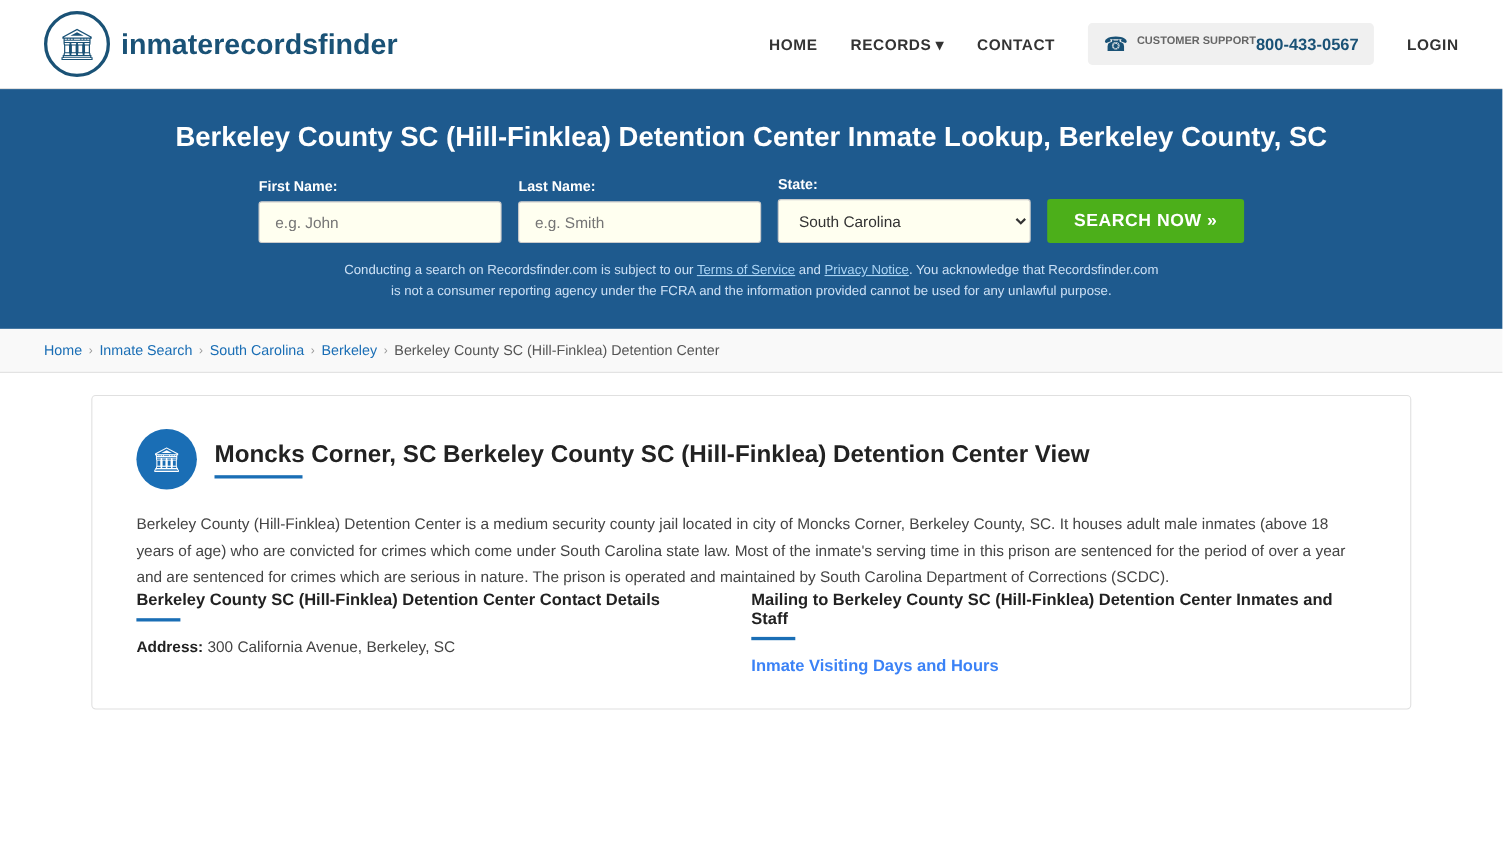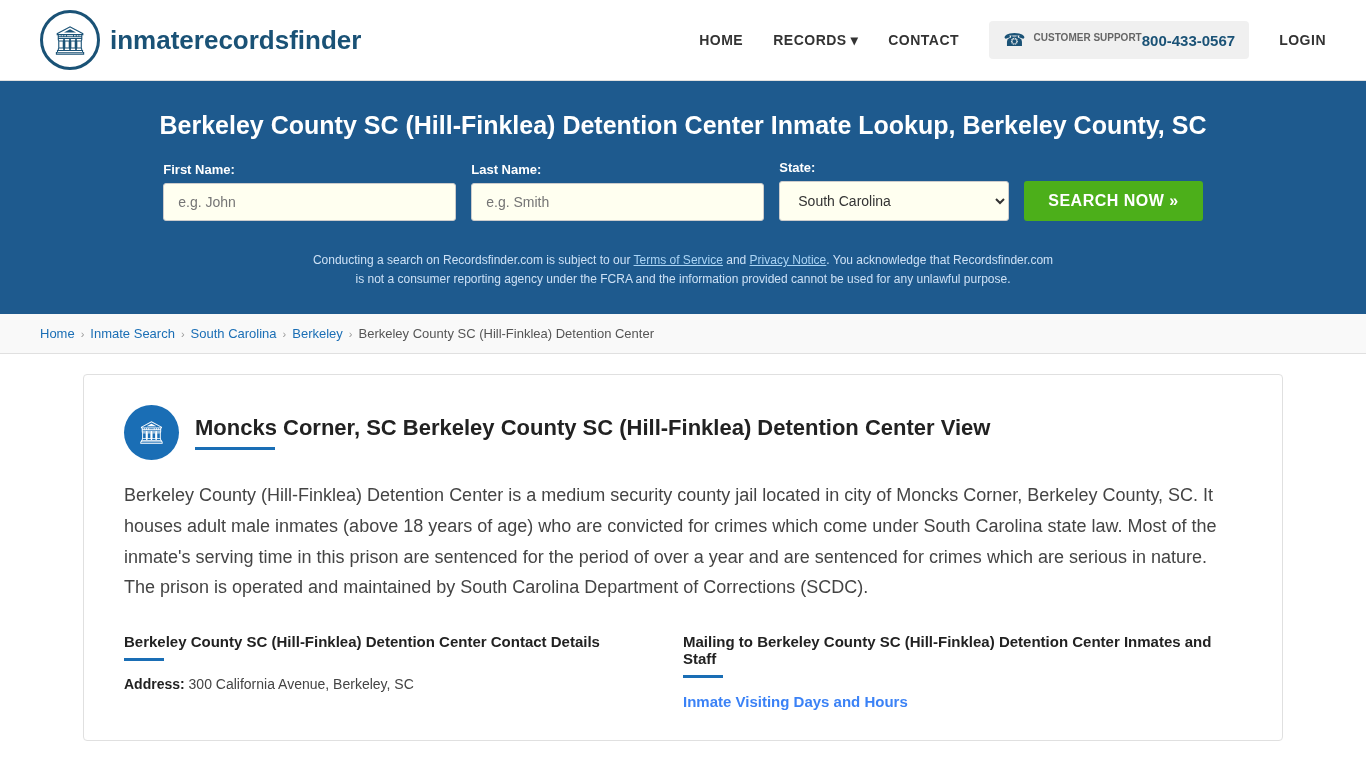--- a/index.html
+++ b/index.html
@@ -105,41 +105,41 @@
       color: #fff;
       font-size: 25px;
       font-weight: bold;
       margin-bottom: 20px;
     }
     .search-form {
       display: flex;
       align-items: flex-end;
       justify-content: center;
       gap: 15px;
-      margin-bottom: 30px;
+      margin-bottom: 15px;
     }
     .form-group {
       display: flex;
       flex-direction: column;
       align-items: flex-start;
       gap: 6px;
     }
     .form-label {
       color: #fff;
       font-size: 13px;
       font-weight: bold;
     }
     .form-input {
       padding: 10px 14px;
       font-size: 14px;
       border: 1px solid #ccc;
       border-radius: 3px;
       background: #fffff0;
       color: #aaa;
-      width: 293px;
+      width: 221px;
     }
     .form-select {
       padding: 10px 14px;
       font-size: 14px;
       border: 1px solid #ccc;
       border-radius: 3px;
       background: #fffff0;
       color: #333;
       width: 230px;
       appearance: auto;
@@ -220,24 +220,23 @@
       font-weight: bold;
       color: #222;
     }
     .title-underline {
       width: 80px;
       height: 3px;
       background: #1a6eb5;
       margin-top: 6px;
     }
     .description {
-      font-size: 18px;
+      font-size: 14px;
       color: #444;
       line-height: 1.7;
-      margin-bottom: 30px;
     }
     .two-col {
       display: flex;
     }
     .col {
       flex: 1;
     }
     .col-title {
       font-size: 15px;
       font-weight: bold;

